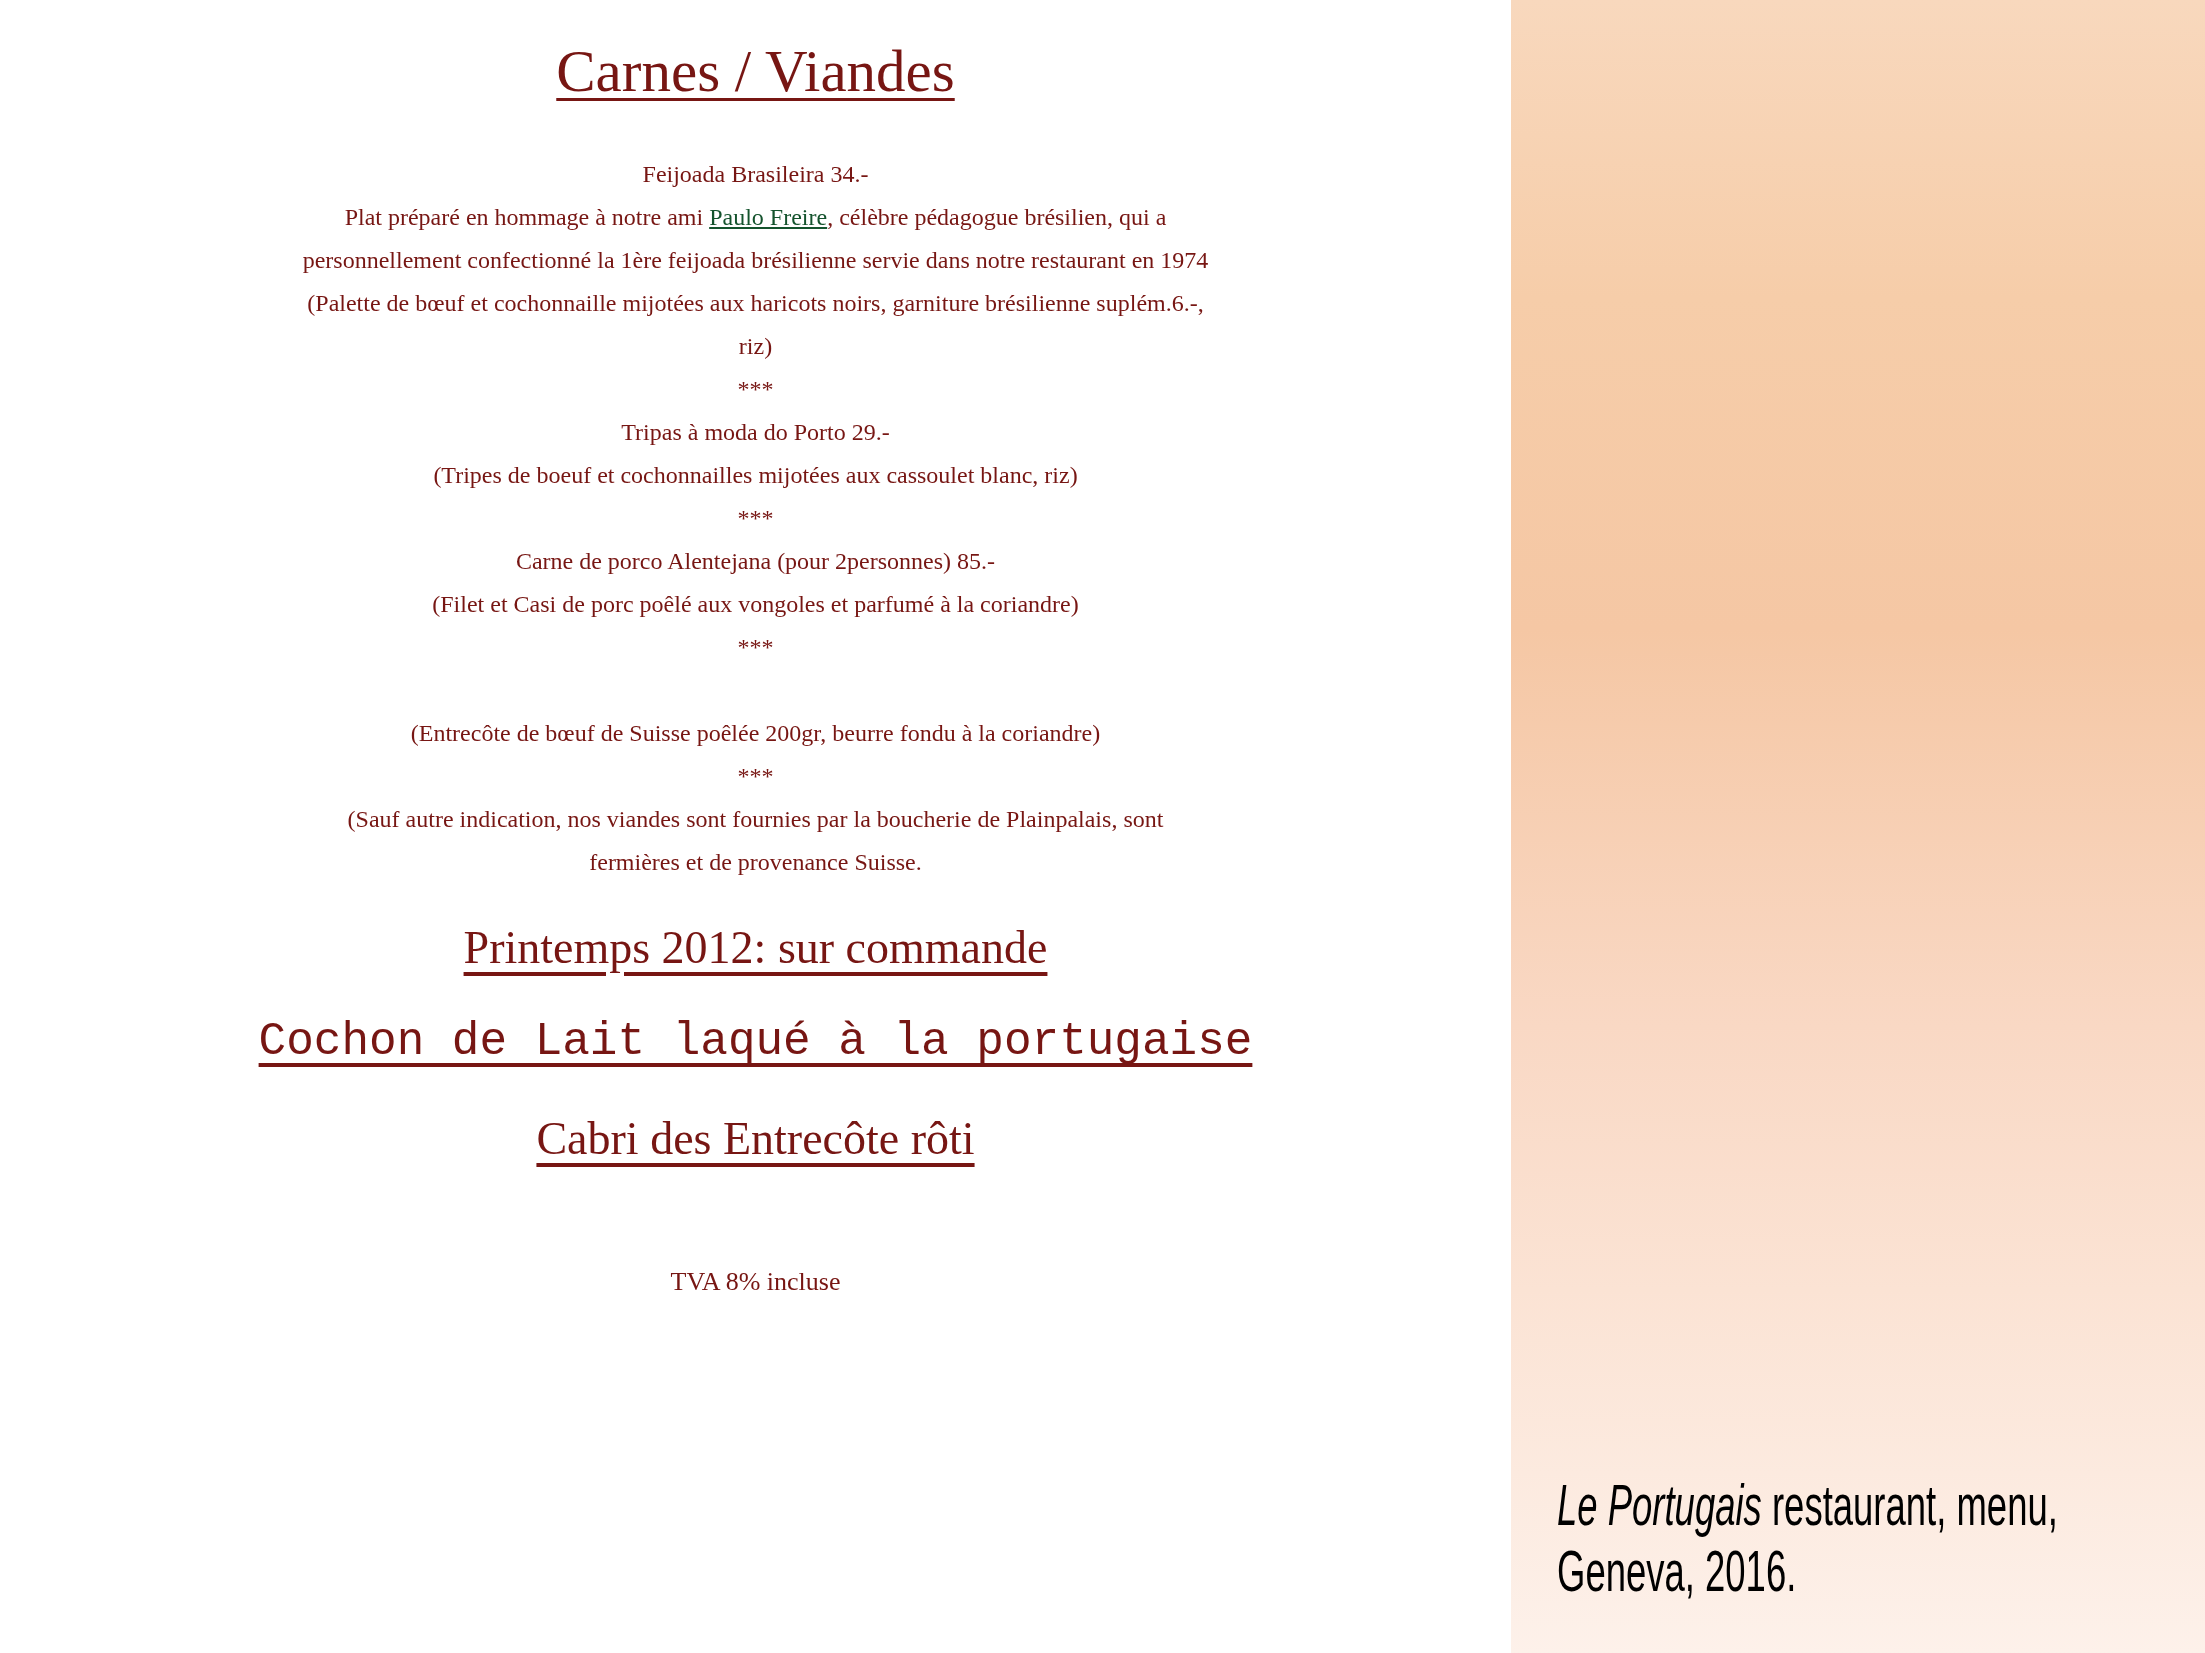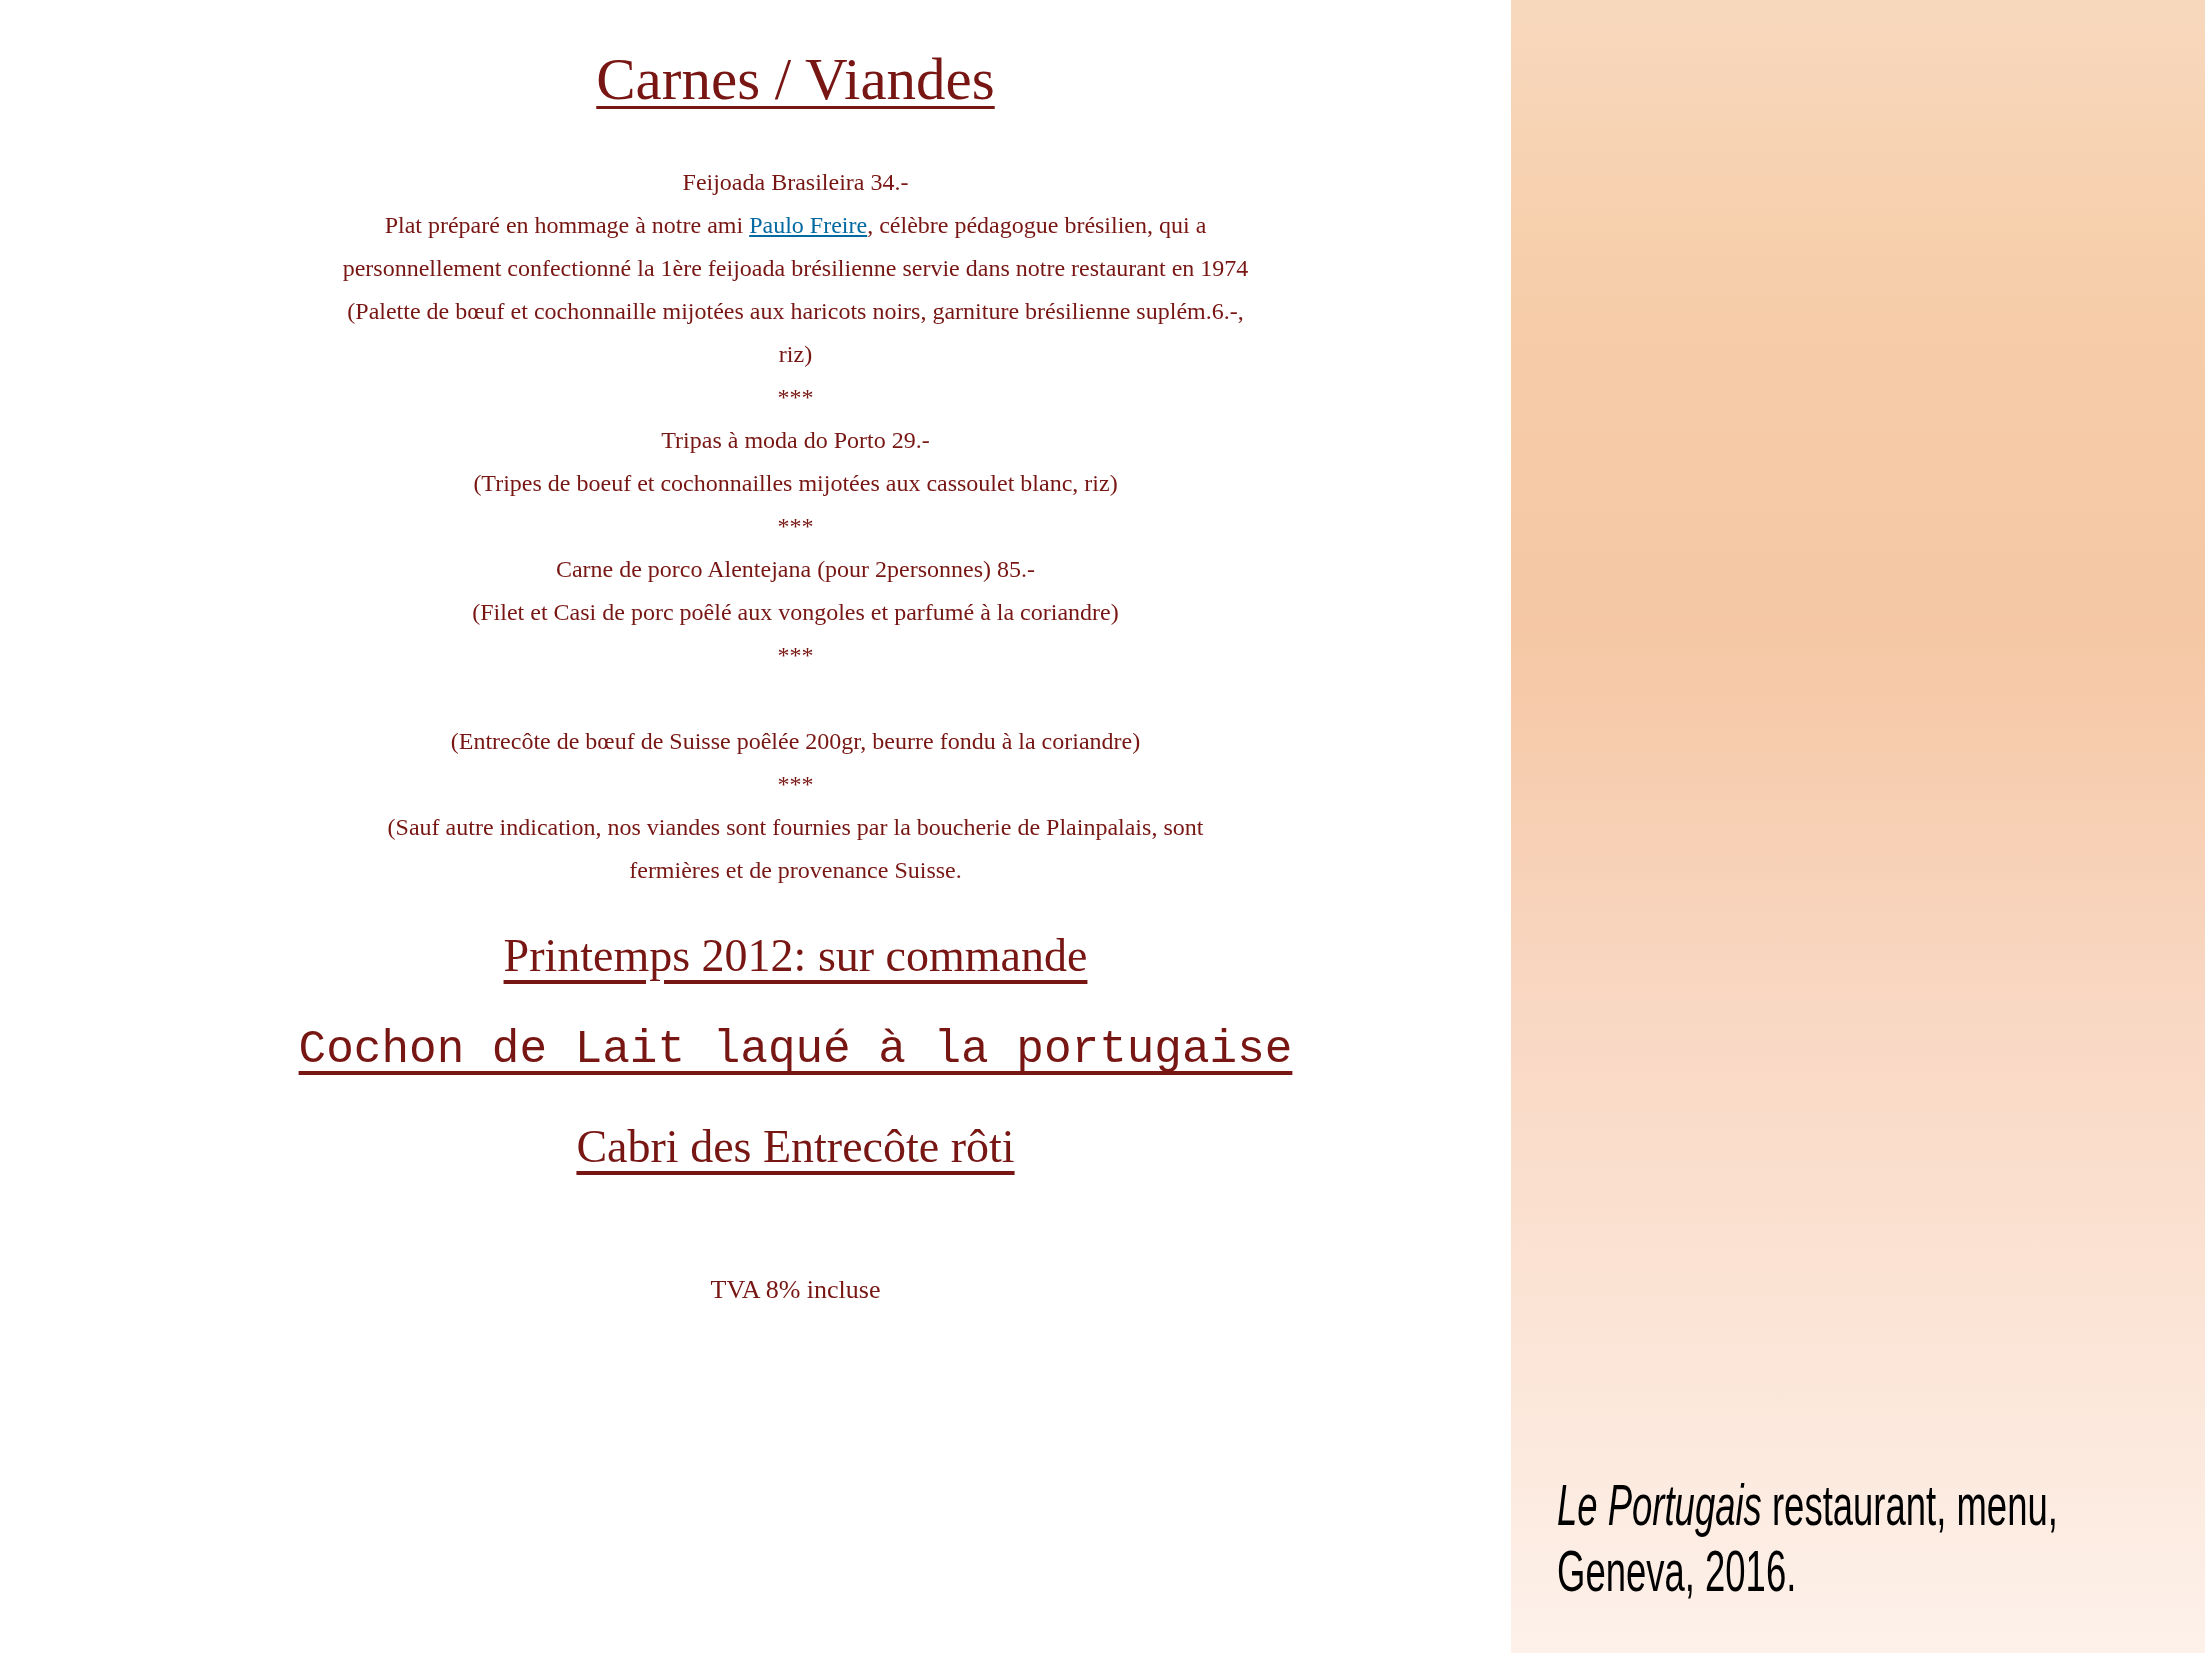--- a/index.html
+++ b/index.html
@@ -41,43 +41,42 @@
     transform-origin: left top;
     white-space: nowrap;
     letter-spacing: 0px;
   }
   .caption .it { font-style: italic; }
 
   
   .menu-col {
     position: absolute;
     left: 0;
-    top: 8px;
+    top: 0;
     width: 1511px;
     text-align: center;
     color: #771613;
-    padding-left: 40px;
   }
   .menu-title {
     display: inline-block;
     margin-top: 38px;
     font-size: 59px;
     line-height: 1.15;
     text-decoration: underline;
     text-underline-offset: 7.4px;
     text-decoration-thickness: 2.9px;
   }
   .menu-body {
     margin-top: 47px;
     font-size: 24px;
     line-height: 43px;
   }
   .menu-line { min-height: 43px; }
   .menu-line a.link {
-    color: #0369a1;
+    color: #14532d;
     text-decoration: underline;
     cursor: pointer;
   }
   .specials { margin-top: 38px; }
   .special-heading {
     font-size: 46px;
     line-height: 1.12;
     margin: 0 0 44px 0;
     text-decoration: underline;
     text-underline-offset: 8.8px;

